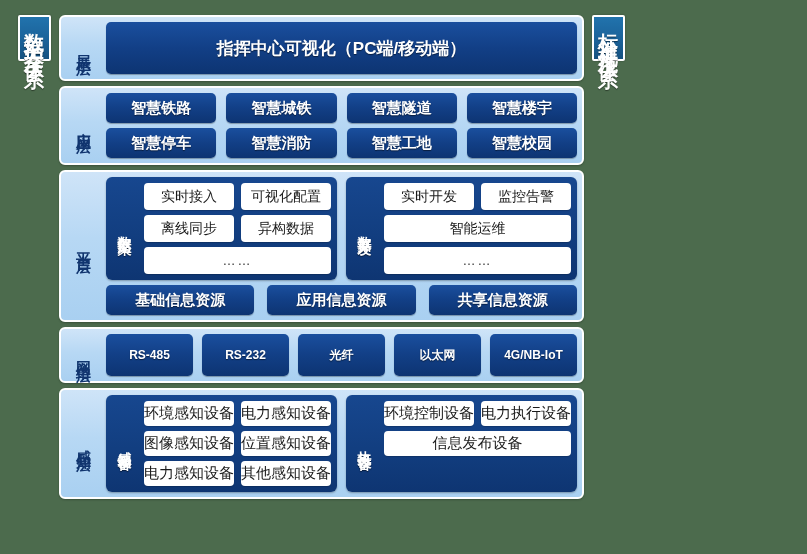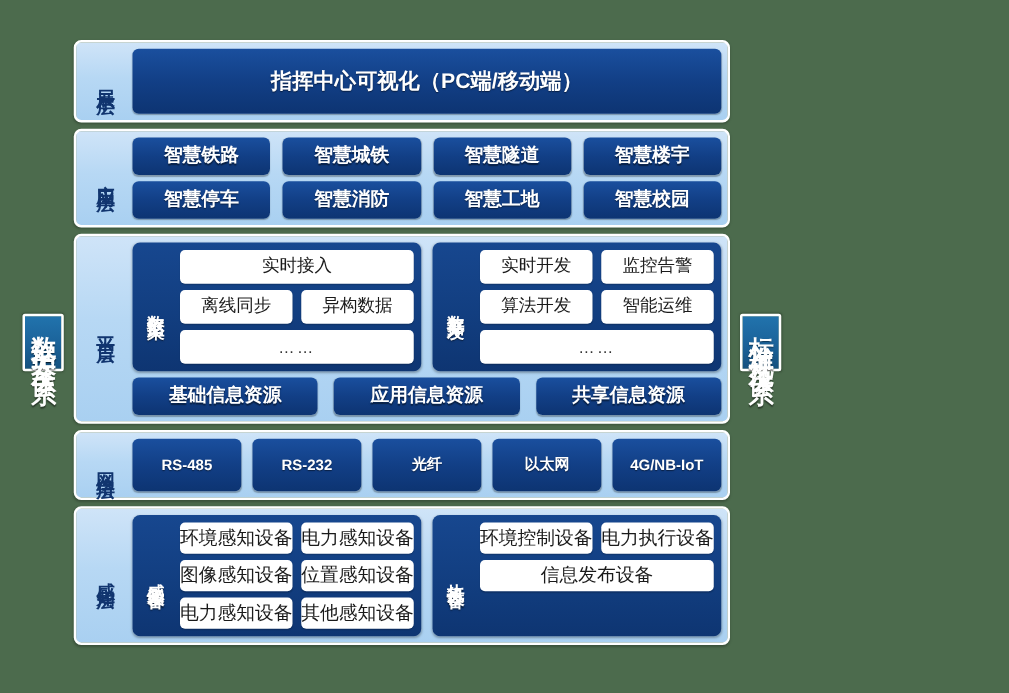--- a/index.html
+++ b/index.html
@@ -6,21 +6,21 @@
   html, body {
     width: 807px; height: 554px;
     background: #4c6b4d;
     font-family: "Liberation Sans", "DejaVu Sans", sans-serif;
     overflow: hidden;
   }
   .canvas {
     position: relative;
     width: 643px; height: 554px;
     display: flex;
-    align-items: center;
+    align-items: flex-start;
     padding: 15px 18px 22px 18px;
     gap: 8px;
   }
 
   
   .pillar {
     width: 54px;
     background: linear-gradient(180deg, #2173ad 0%, #1b6299 55%, #15517f 100%);
     border: 2px solid #ffffff;
     border-radius: 2px;
@@ -196,40 +196,40 @@
       <div class="layer-label">平台层</div>
       <div class="layer-body">
 
         <div class="plat-top">
 
           <div class="group">
             <div class="group-label">数据汇聚</div>
             <div class="group-grid">
               <div class="group-row">
                 <div class="wtile">实时接入</div>
+                <div class="wtile">可视化配置</div>
               </div>
               <div class="group-row">
                 <div class="wtile">离线同步</div>
                 <div class="wtile">异构数据</div>
               </div>
               <div class="group-row">
                 <div class="wtile dots">……</div>
               </div>
             </div>
           </div>
 
           <div class="group">
             <div class="group-label">数据开发</div>
             <div class="group-grid">
               <div class="group-row">
                 <div class="wtile">实时开发</div>
                 <div class="wtile">监控告警</div>
               </div>
               <div class="group-row">
-                <div class="wtile">算法开发</div>
                 <div class="wtile">智能运维</div>
               </div>
               <div class="group-row">
                 <div class="wtile dots">……</div>
               </div>
             </div>
           </div>
 
         </div>
 

